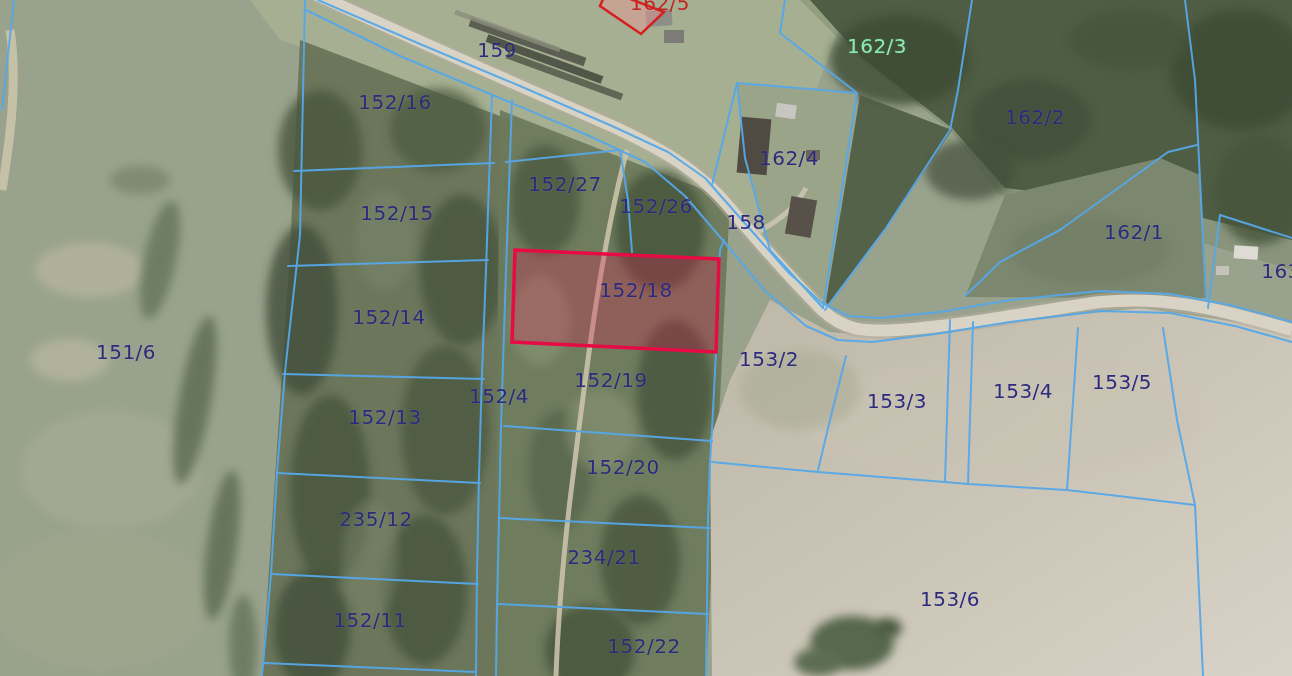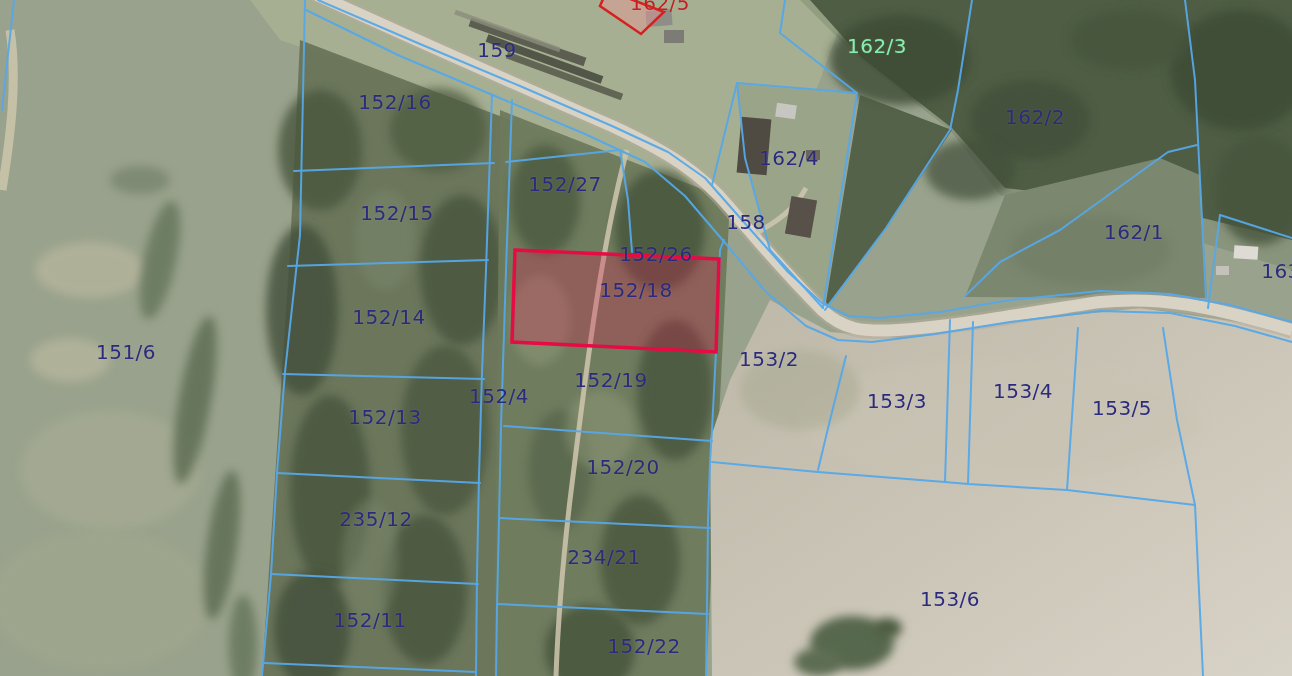--- a/index.html
+++ b/index.html
@@ -168,31 +168,31 @@
       <span class="parcel-label" style="left: 497px; top: 26px; color: rgb(43, 42, 125); margin-top: 24px;">159</span>
       <span class="parcel-label" style="left: 660px; top: 3px; color: rgb(196, 31, 31);">162/5</span>
       <span class="parcel-label" style="left: 877px; top: 46px; color: #86efac;">162/3</span>
       <span class="parcel-label" style="left: 1035px; top: 117px; color: rgb(43, 42, 125);">162/2</span>
       <span class="parcel-label" style="left: 789px; top: 158px; color: rgb(43, 42, 125);">162/4</span>
       <span class="parcel-label" style="left: 746px; top: 222px; color: rgb(43, 42, 125);">158</span>
       <span class="parcel-label" style="left: 1134px; top: 232px; color: rgb(43, 42, 125);">162/1</span>
       <span class="parcel-label" style="left: 1281px; top: 271px; color: rgb(43, 42, 125);">163</span>
       <span class="parcel-label" style="left: 395px; top: 102px; color: rgb(43, 42, 125);">152/16</span>
       <span class="parcel-label" style="left: 565px; top: 184px; color: rgb(43, 42, 125);">152/27</span>
-      <span class="parcel-label" style="left: 656px; top: 206px; color: rgb(43, 42, 125); margin-top: 48px;">152/26</span>
+      <span class="parcel-label" style="left: 656px; top: 206px; color: rgb(43, 42, 125);">152/26</span>
       <span class="parcel-label" style="left: 397px; top: 213px; color: rgb(43, 42, 125);">152/15</span>
       <span class="parcel-label" style="left: 389px; top: 317px; color: rgb(43, 42, 125);">152/14</span>
       <span class="parcel-label" style="left: 126px; top: 352px; color: rgb(43, 42, 125);">151/6</span>
       <span class="parcel-label" style="left: 636px; top: 290px; color: rgb(43, 42, 125);">152/18</span>
       <span class="parcel-label" style="left: 769px; top: 359px; color: rgb(43, 42, 125);">153/2</span>
       <span class="parcel-label" style="left: 499px; top: 396px; color: rgb(43, 42, 125);">152/4</span>
       <span class="parcel-label" style="left: 611px; top: 380px; color: rgb(43, 42, 125);">152/19</span>
       <span class="parcel-label" style="left: 897px; top: 401px; color: rgb(43, 42, 125);">153/3</span>
       <span class="parcel-label" style="left: 1023px; top: 391px; color: rgb(43, 42, 125);">153/4</span>
-      <span class="parcel-label" style="left: 1122px; top: 408px; color: rgb(43, 42, 125);">153/5</span>
+      <span class="parcel-label" style="left: 1122px; top: 382px; color: rgb(43, 42, 125);">153/5</span>
       <span class="parcel-label" style="left: 385px; top: 417px; color: rgb(43, 42, 125);">152/13</span>
       <span class="parcel-label" style="left: 623px; top: 467px; color: rgb(43, 42, 125);">152/20</span>
       <span class="parcel-label" style="left: 376px; top: 519px; color: rgb(43, 42, 125);">235/12</span>
       <span class="parcel-label" style="left: 604px; top: 557px; color: rgb(43, 42, 125);">234/21</span>
       <span class="parcel-label" style="left: 950px; top: 599px; color: rgb(43, 42, 125);">153/6</span>
       <span class="parcel-label" style="left: 370px; top: 620px; color: rgb(43, 42, 125);">152/11</span>
       <span class="parcel-label" style="left: 600px; top: 646px; color: rgb(43, 42, 125); margin-left: 44px;">152/22</span>
     </div>
 </div>
 

